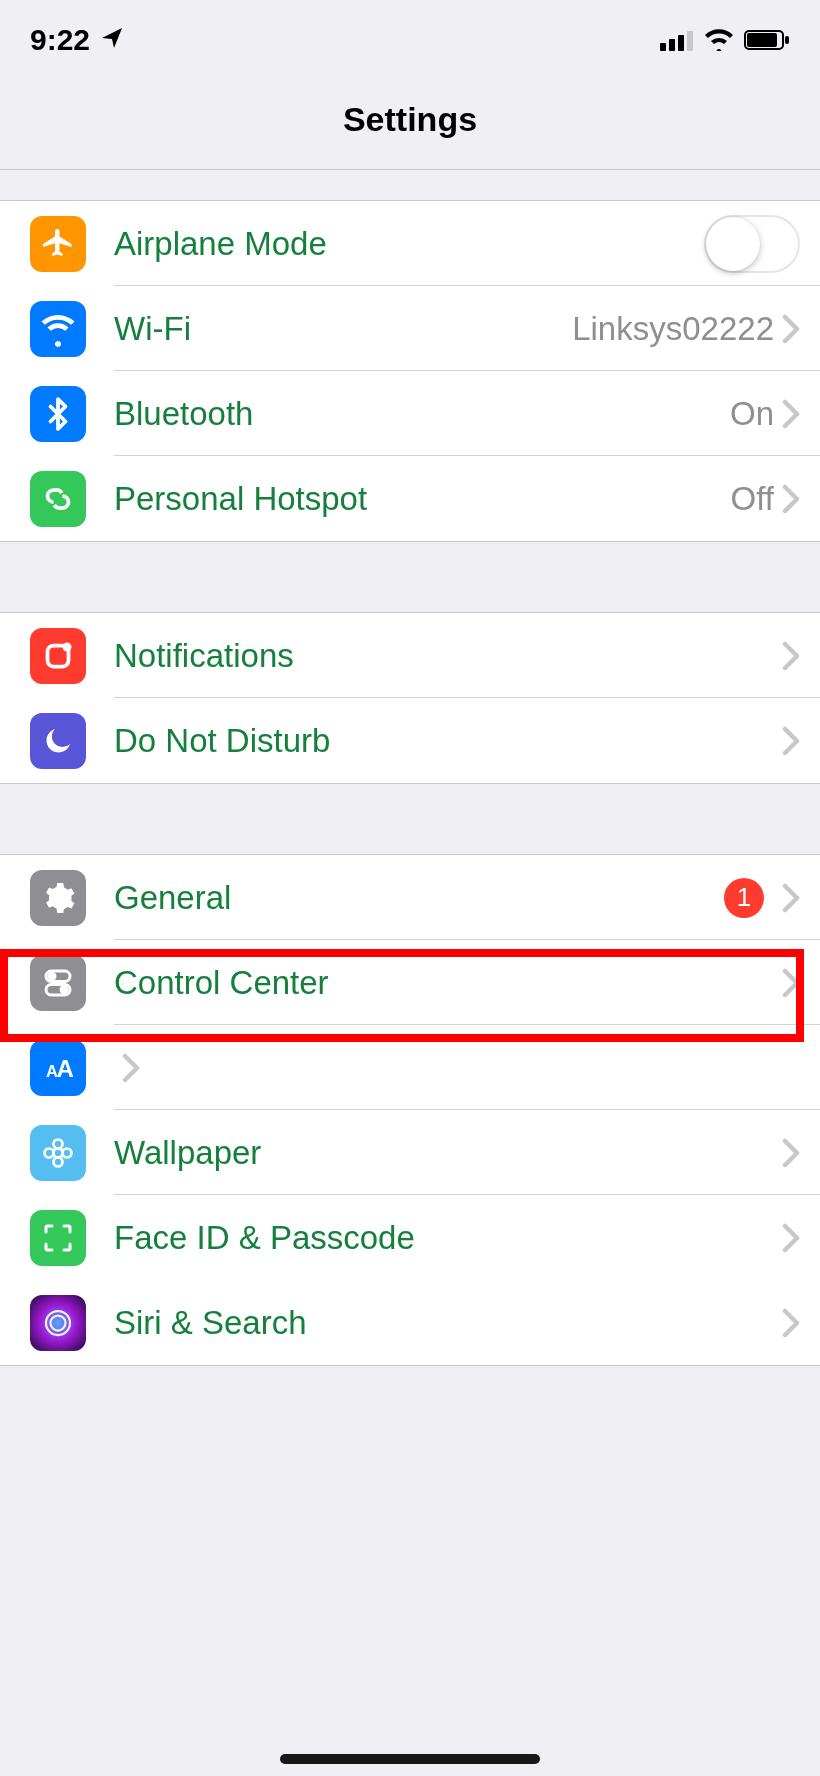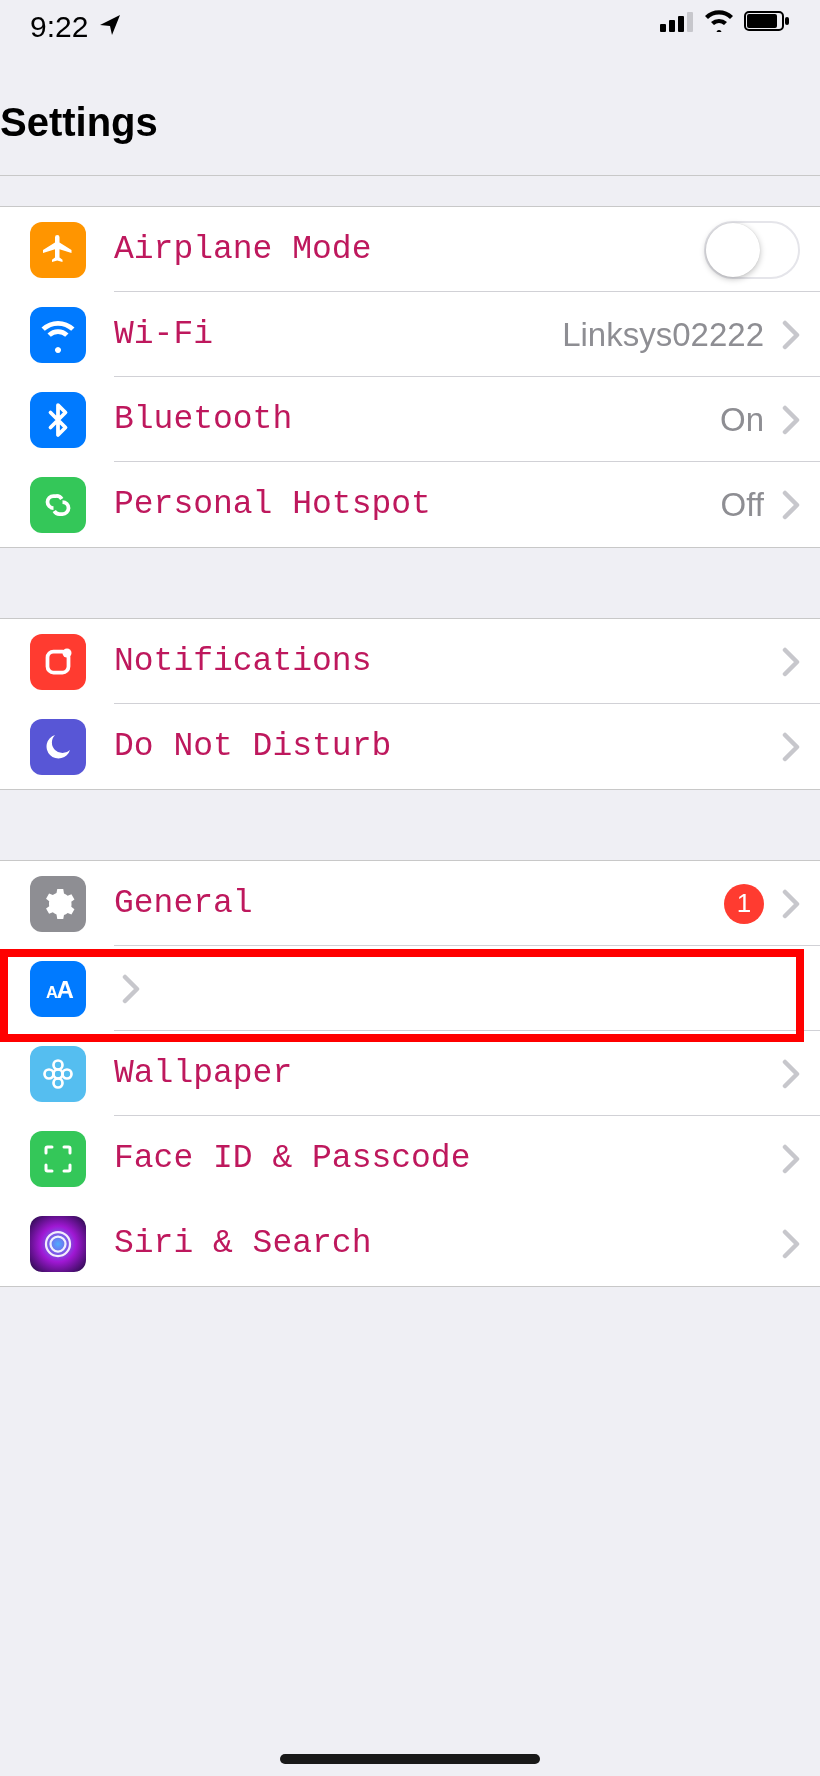--- a/index.html
+++ b/index.html
@@ -9,33 +9,34 @@
     background: #efeff4;
     font-family: -apple-system, "Helvetica Neue", Helvetica, Arial, sans-serif;
     color: #000;
     overflow: hidden;
     position: relative;
   }
   
   .status-bar {
     height: 60px;
     display: flex;
-    align-items: flex-start;
+    align-items: center;
     justify-content: space-between;
     padding: 0 30px;
     font-size: 30px;
-    font-weight: 400;
+    font-weight: 700;
     margin-top: 10px;
   }
   .status-left { display: flex; align-items: center; gap: 10px; }
   .status-right { display: flex; align-items: center; gap: 10px; }
   .status-right svg { display: block; }
   
   .nav-title {
-    font-size: 40px;
+    text-align: center;
+    font-size: 34px;
     font-weight: 700;
     padding: 30px 0 30px;
     border-bottom: 1px solid #c8c8c8;
   }
   
   .group {
     background: #fff;
     border-top: 1px solid #c8c8c8;
     border-bottom: 1px solid #c8c8c8;
   }
@@ -65,27 +66,25 @@
     border-radius: 12px;
     display: flex;
     align-items: center;
     justify-content: center;
     flex-shrink: 0;
     margin-right: 28px;
   }
   .label {
     font-size: 33px;
     flex: 1;
-    color: #be185d;
-    font-family: Liberation Mono, monospace;
+    color: #15803d;
   }
   .detail {
     font-size: 33px;
     color: #8e8e93;
-    margin-right: 10px;
   }
   .chevron {
     width: 18px;
     height: 30px;
     flex-shrink: 0;
     margin-left: 8px;
   }
   .chevron svg { display: block; }
   .badge {
     background: #ff3b30;
@@ -312,20 +311,37 @@
     <div class="label">General</div>
     <div class="badge">1</div>
     <div class="chevron">
         <svg viewBox="0 0 12 20" width="18" height="30">
           <path d="M2 2l8 8-8 8" stroke="#c7c7cc" stroke-width="3" fill="none" stroke-linecap="round" stroke-linejoin="round"></path>
         </svg>
       </div>
     <div class="sep"></div>
   </div>
 
+  <div class="row">
+    <div class="icon-box bg-gray">
+      <svg viewBox="0 0 24 24" fill="none" stroke="#fff" stroke-width="2">
+          <rect x="4" y="4" width="16" height="7" rx="3.5"></rect>
+          <circle cx="8" cy="7.5" r="2" fill="#fff"></circle>
+          <rect x="4" y="13" width="16" height="7" rx="3.5"></rect>
+          <circle cx="16" cy="16.5" r="2" fill="#fff"></circle>
+        </svg>
+    </div>
+    <div class="label">Control Center</div>
+    <div class="chevron">
+        <svg viewBox="0 0 12 20" width="18" height="30">
+          <path d="M2 2l8 8-8 8" stroke="#c7c7cc" stroke-width="3" fill="none" stroke-linecap="round" stroke-linejoin="round"></path>
+        </svg>
+      </div>
+    <div class="sep"></div>
+  </div>
 
   <div class="row">
     <div class="icon-box bg-blue">
       <svg viewBox="0 0 24 24" fill="#fff">
           <text x="4" y="18" font-size="11" font-weight="700" font-family="Helvetica">A</text>
           <text x="11" y="18" font-size="16" font-weight="700" font-family="Helvetica">A</text>
         </svg>
     </div>
     <div class="chevron">
         <svg viewBox="0 0 12 20" width="18" height="30">

